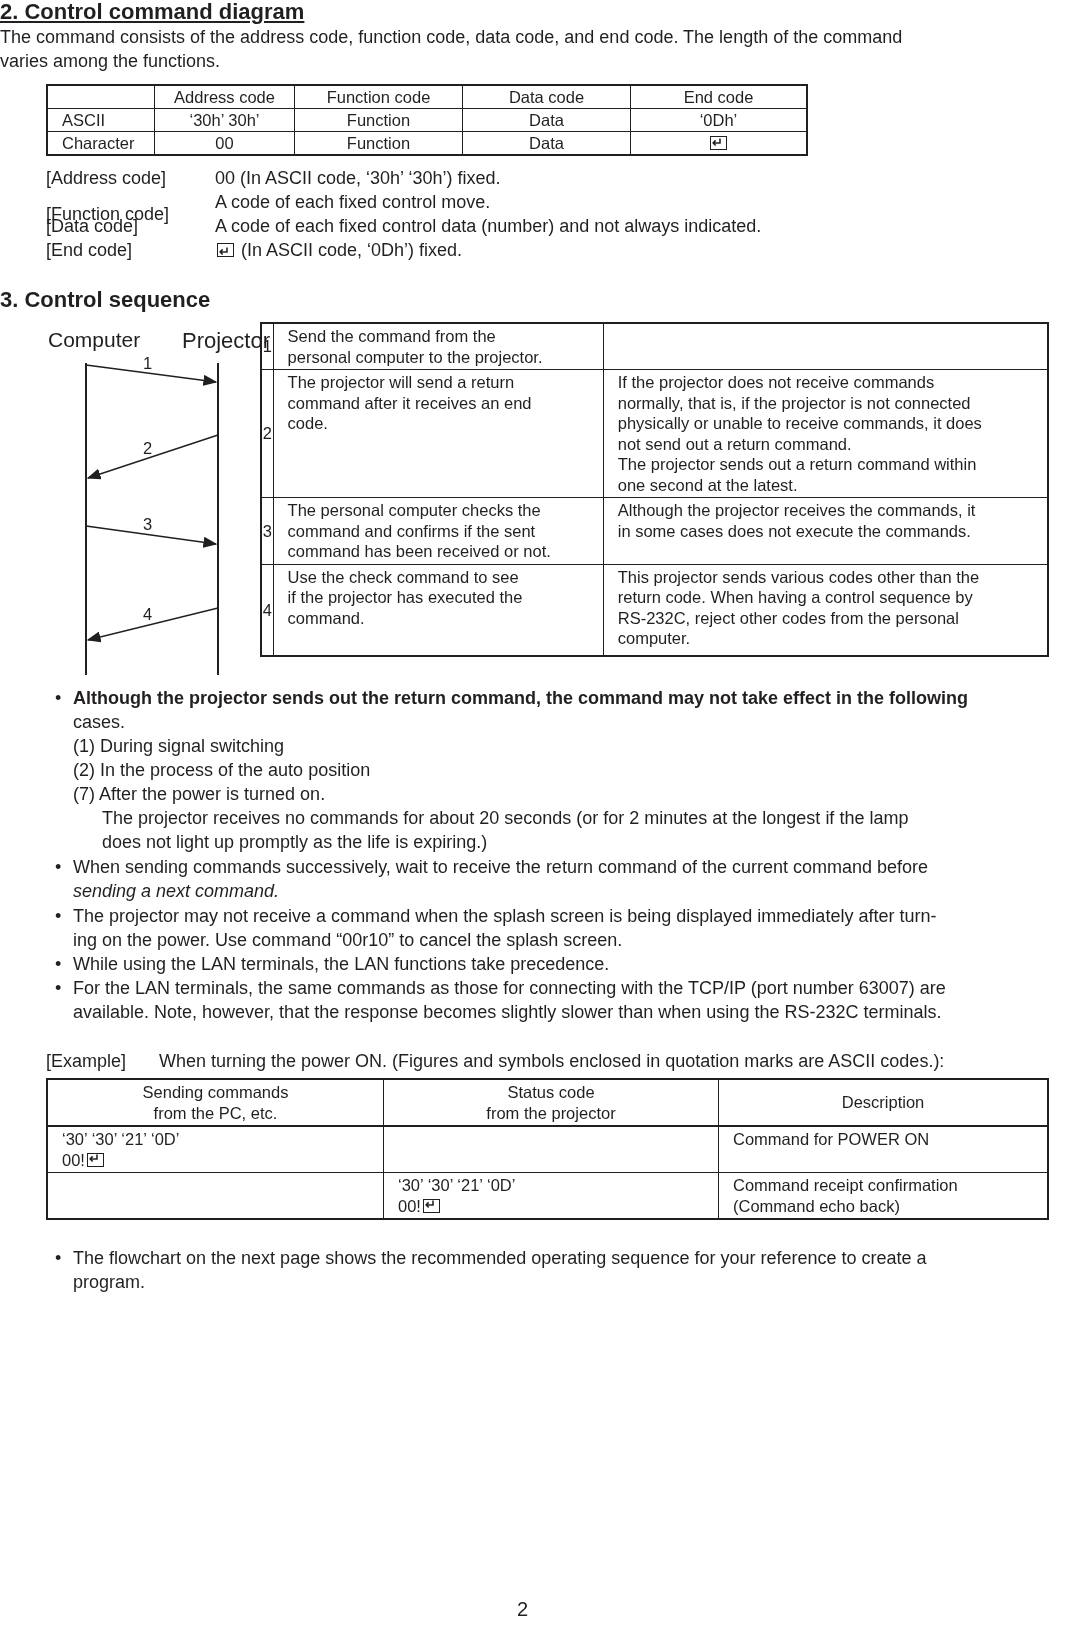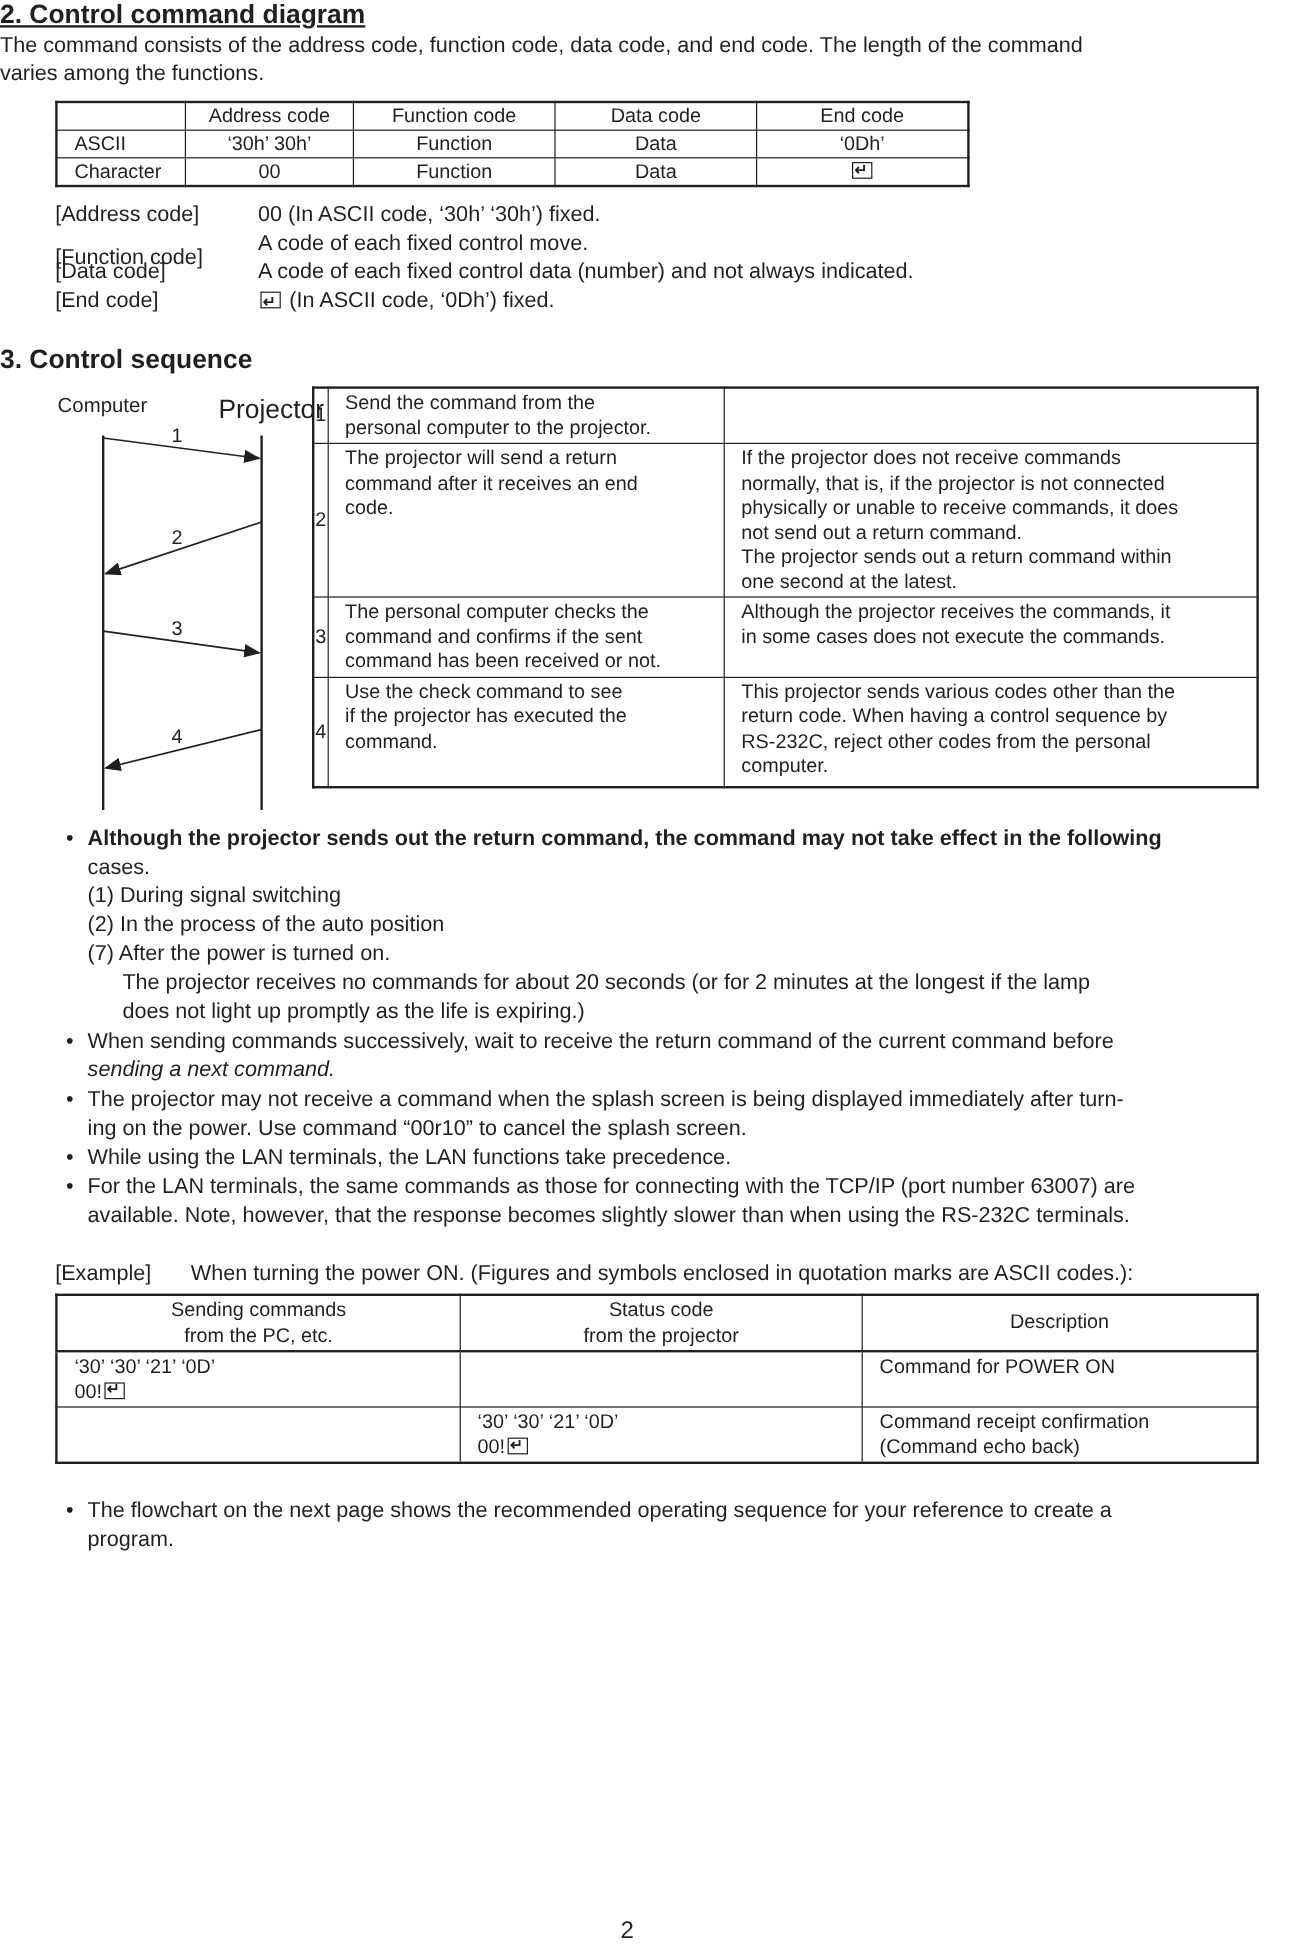--- a/index.html
+++ b/index.html
@@ -70,21 +70,21 @@
   <div class="abs p" style="left:46px; top:202px;text-align:right;">[Function code]</div>
   <div class="abs p" style="left:215px; top:190px;">A code of each fixed control move.</div>
   <div class="abs p" style="left:46px; top:214px;">[Data code]</div>
   <div class="abs p" style="left:215px; top:214px;">A code of each fixed control data (number) and not always indicated.</div>
   <div class="abs p" style="left:46px; top:238px;">[End code]</div>
   <div class="abs p" style="left:215px; top:238px;"><span class="enter"></span> <span>(In ASCII code, ‘0Dh’) fixed.</span></div>
 </div>
 
 <h2 class="abs" style="left:0; top:288px;">3. Control sequence</h2>
 
-<div class="abs" style="left:48px; top:328px; font-size:17px;">Computer</div>
+<div class="abs" style="left:48px; top:328px; font-size:21px;">Computer</div>
 <div class="abs" style="left:182px; top:328px; font-size:22px;text-align:center;">Projector</div>
 
 <svg class="abs" style="left:40px; top:325px;" width="240" height="350">
   <defs>
     <marker id="ah" markerWidth="10" markerHeight="8" refX="9" refY="4" orient="auto">
       <path d="M0,0 L10,4 L0,8 Z" fill="#231f20"></path>
     </marker>
   </defs>
   <line x1="46" y1="38" x2="46" y2="350" stroke="#231f20" stroke-width="2"></line>
   <line x1="178" y1="38" x2="178" y2="350" stroke="#231f20" stroke-width="2"></line>

